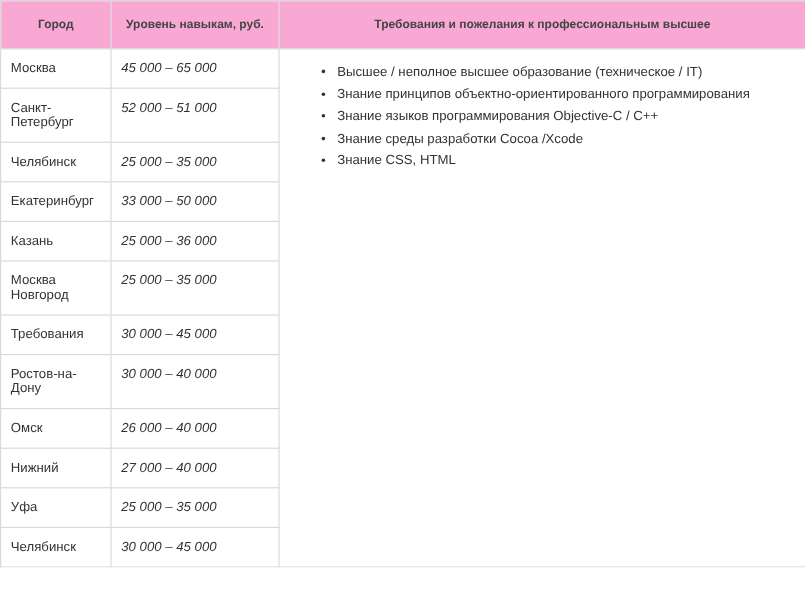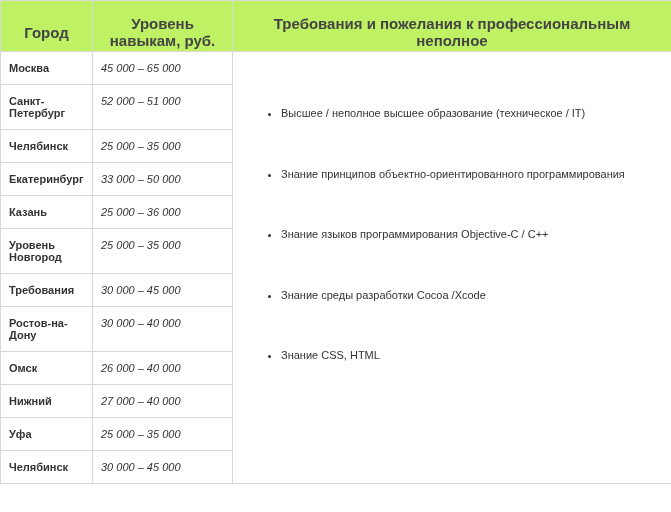--- a/index.html
+++ b/index.html
@@ -17,59 +17,58 @@
     width: 671px;
     table-layout: fixed;
   }
   th, td {
     border: 1px solid #d9d9d9;
     text-align: left;
     vertical-align: top;
     padding: 10px 8px 10px 8px;
   }
   th {
-    background: #bef264;
+    background: #f9a8d4;
     font-weight: bold;
     text-align: center;
     vertical-align: middle;
-    font-size: 15px;
+    font-size: 10px;
     color: #444;
     padding-top: 14px;
-    padding-bottom: 2px;
+    padding-bottom: 14px;
   }
   col.c-city { width: 92px; }
   col.c-income { width: 140px; }
   col.c-req { width: 439px; }
-  td.city { color: #333; font-weight: bold; }
+  td.city { color: #333; }
   td.income { color: #333; font-style: italic; }
   ul.req {
     margin: 0;
     padding: 0 0 0 40px;
     list-style: disc;
   }
   ul.req li {
     padding: 1px 0;
     line-height: 1.5;
-    margin-top: 42px;
   }
 </style>
 </head>
 <body>
 
 <table>
   <colgroup>
     <col class="c-city">
     <col class="c-income">
     <col class="c-req">
   </colgroup>
   <thead>
     <tr>
       <th>Город</th>
       <th>Уровень навыкам, руб.</th>
-      <th>Требования и пожелания к профессиональным неполное</th>
+      <th>Требования и пожелания к профессиональным высшее</th>
     </tr>
   </thead>
   <tbody id="tbody">
       <tr>
         <td class="city">Москва</td>
         <td class="income">45 000 – 65 000</td>
         <td rowspan="12">
           <ul class="req">
             <li>Высшее / неполное высшее образование (техническое / IT)</li>
             <li>Знание принципов объектно-ориентированного программирования</li>
@@ -89,21 +88,21 @@
       </tr>
       <tr>
         <td class="city">Екатеринбург</td>
         <td class="income">33 000 – 50 000</td>
       </tr>
       <tr>
         <td class="city">Казань</td>
         <td class="income">25 000 – 36 000</td>
       </tr>
       <tr>
-        <td class="city">Уровень Новгород</td>
+        <td class="city">Москва Новгород</td>
         <td class="income">25 000 – 35 000</td>
       </tr>
       <tr>
         <td class="city">Требования</td>
         <td class="income">30 000 – 45 000</td>
       </tr>
       <tr>
         <td class="city">Ростов-на-Дону</td>
         <td class="income">30 000 – 40 000</td>
       </tr>

